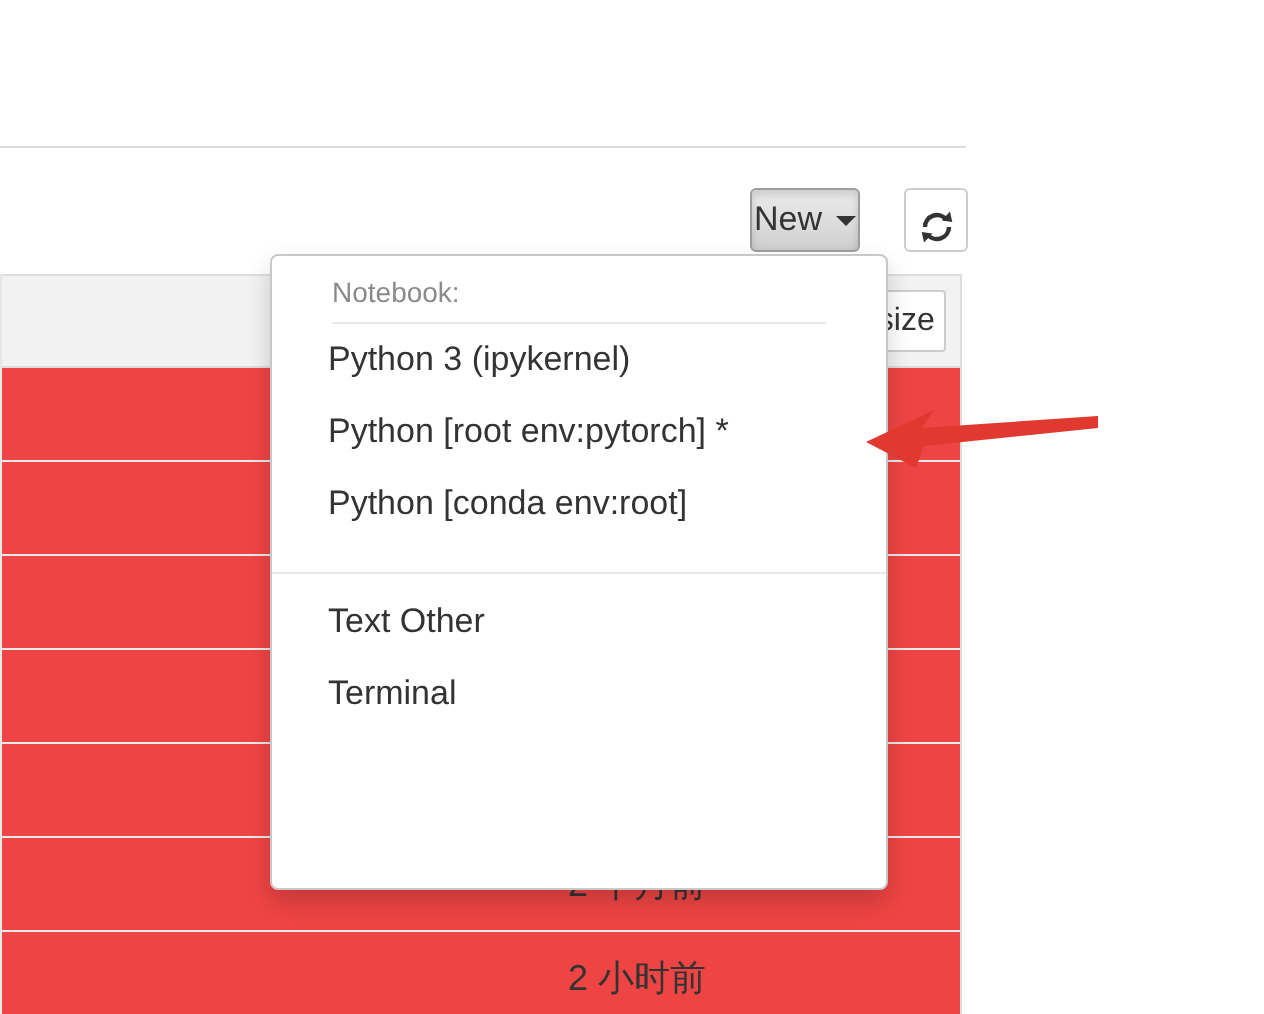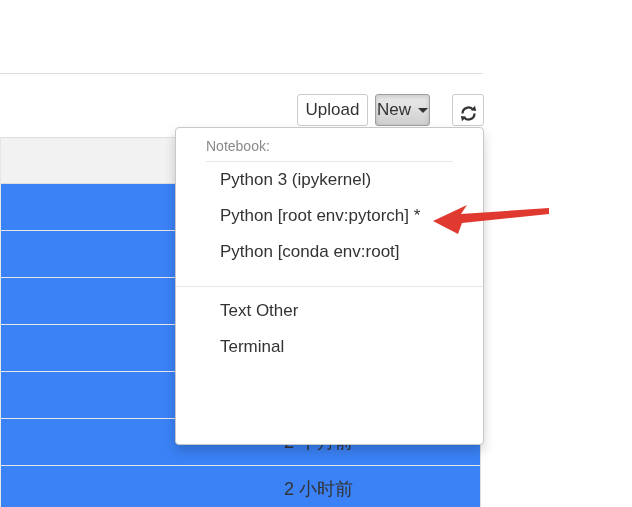--- a/index.html
+++ b/index.html
@@ -70,21 +70,21 @@
     position: relative;
     height: 47px;
     background: #f2f2f2;
     border-top: 1px solid #ddd;
     border-bottom: 1px solid #ddd;
   }
   .row {
     position: relative;
     height: 47px;
     border-bottom: 1px solid #e7e7e7;
-    background: #3b82f6;
+    background: #ef4444;
   }
   .row.last { height: 41px; border-bottom: none; }
   .modified {
     position: absolute;
     left: 283px; top: 11px;
     font-size: 18px;
     color: #333;
     white-space: nowrap;
   }
 
@@ -110,33 +110,32 @@
     position: absolute;
     left: 135px; top: 127px;
     width: 309px; height: 318px;
     background: #fff;
     border: 1px solid #c8c8c8;
     border-radius: 4px;
     box-shadow: 0 6px 12px rgba(0,0,0,.175);
     z-index: 10;
     padding: 6px 0 13px;
     overflow: hidden;
-    margin-left: 40px;
   }
   .menu-header {
     margin: 0 30px;
     padding: 4px 0 6px;
     border-bottom: 1px solid #e8e8e8;
     color: #8a8a8a;
     font-size: 14px;
     line-height: 17px;
   }
   .menu-item {
     display: block;
-    padding: 8px 44px;
+    padding: 8px 28px;
     font-size: 17px;
     line-height: 20px;
     color: #333;
     cursor: pointer;
     white-space: nowrap;
   }
   .menu-divider {
     height: 0;
     border-top: 1px solid #e8e8e8;
     margin: 16px 0 6px;
@@ -150,21 +149,20 @@
     pointer-events: none;
   }
 </style>
 </head>
 <body>
 
 <div class="page">
 
   <div class="top-divider"></div>
 
-  <button class="btn btn-upload">Upload</button>
 
   <button class="btn btn-new">
     <span>New</span><span class="caret"></span>
   </button>
 
   <button class="btn btn-refresh">
     <span>
       <svg width="17" height="17" viewBox="0 0 16 16">
         <path d="M13.65 8 A5.65 5.65 0 0 1 3.5 11.4" fill="none" stroke="#333" stroke-width="2.1"></path>
         <path d="M2.35 8 A5.65 5.65 0 0 1 12.5 4.6" fill="none" stroke="#333" stroke-width="2.1"></path>

